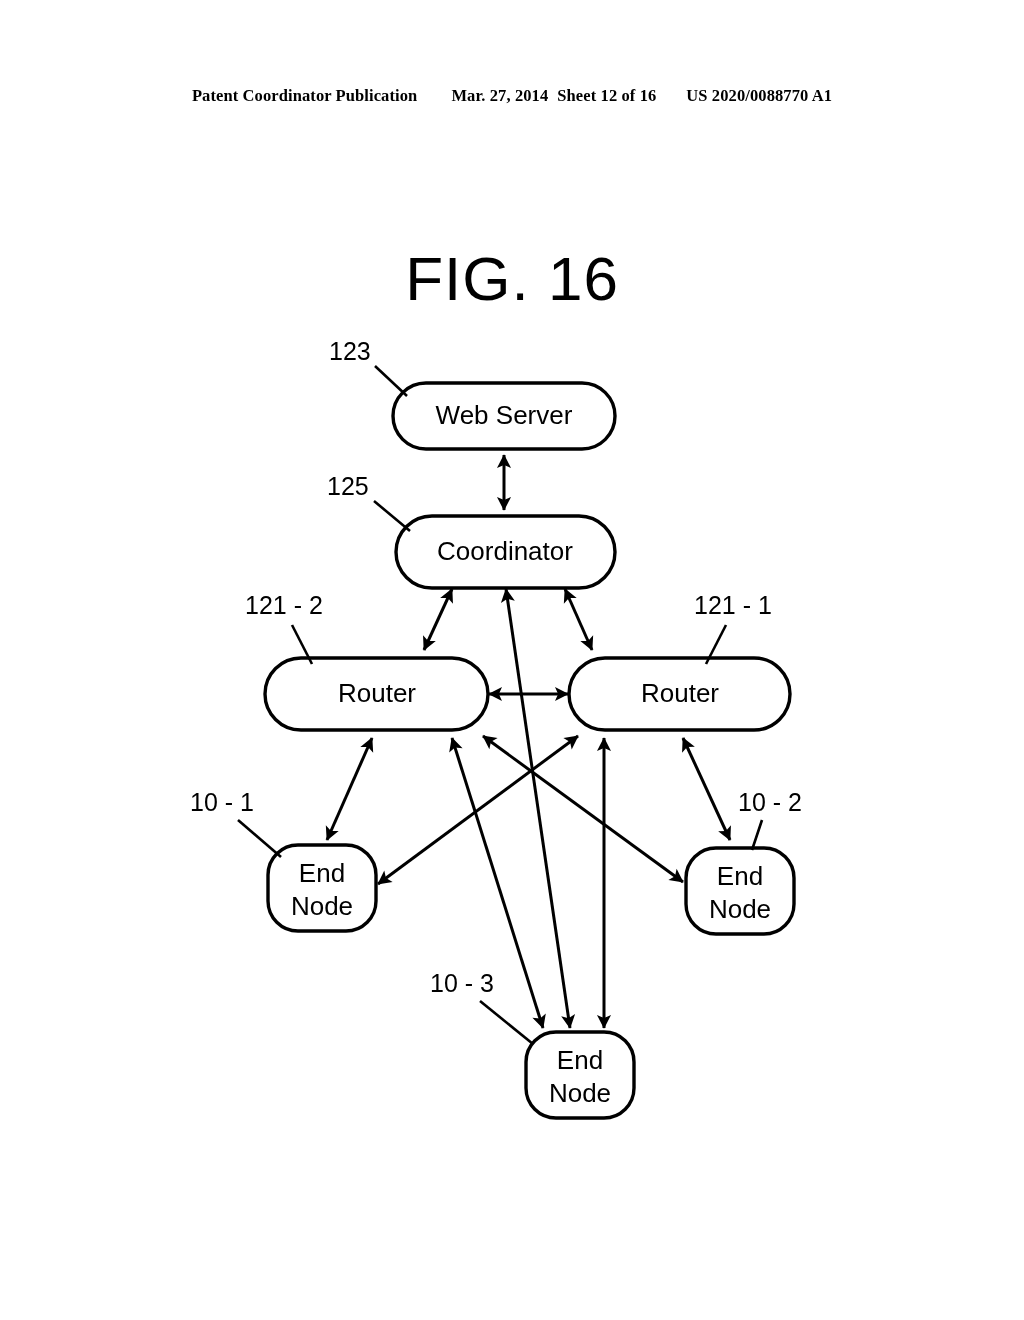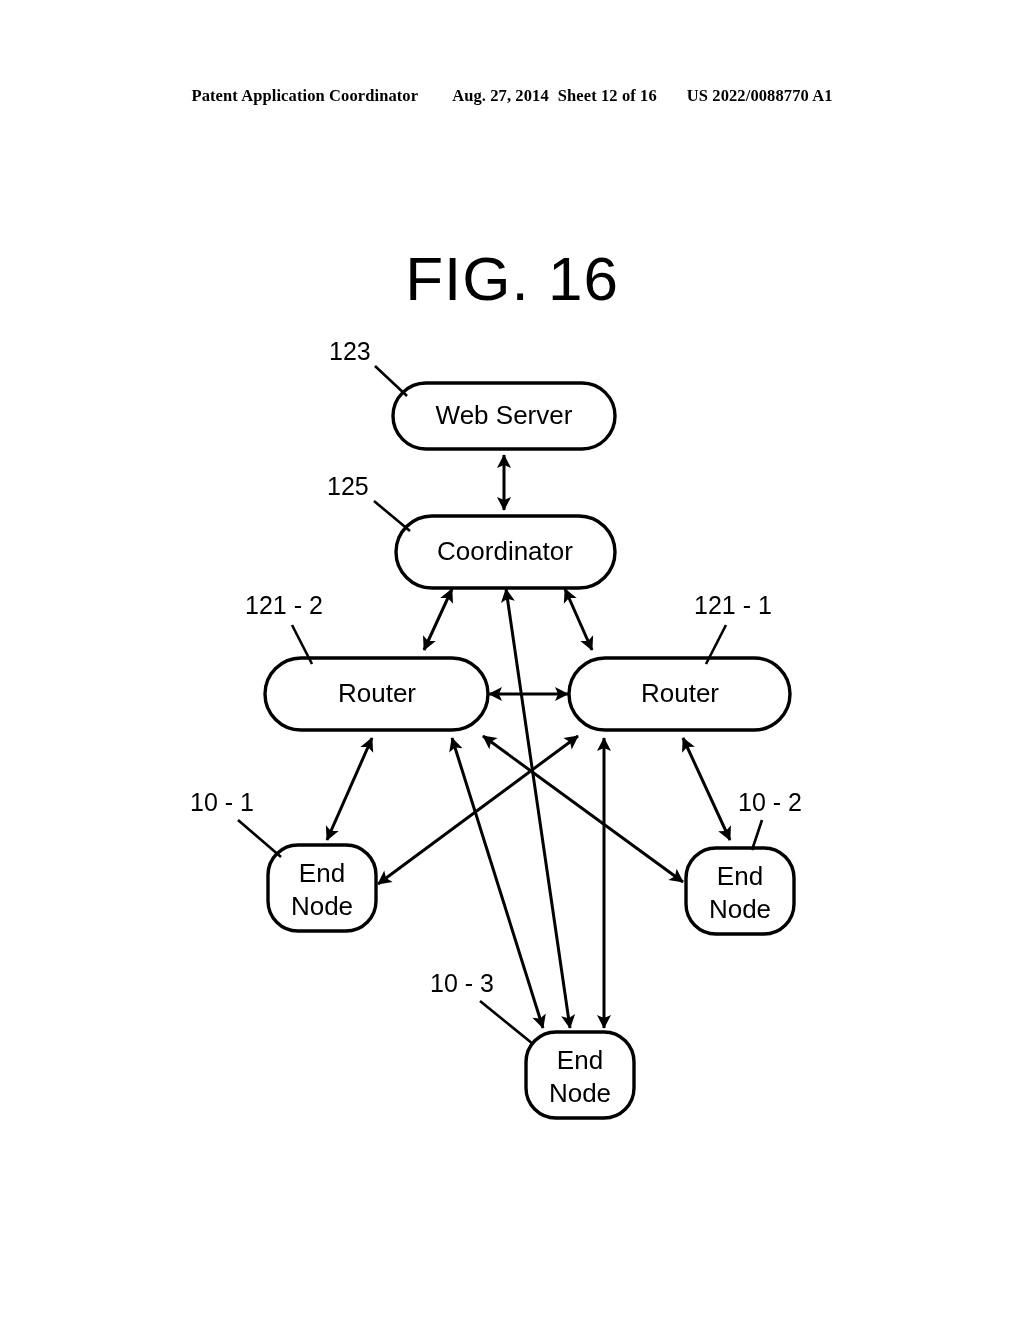--- a/index.html
+++ b/index.html
@@ -87,27 +87,27 @@
     stroke-width: 3.0;
     fill: none;
   }
 </style>
 </head>
 <body>
 
 <div id="page">
 
   <div class="pub-header">
-    <span class="seg">Patent Application Coordinator</span>
+    <span class="seg">Patent Coordinator Publication</span>
     <span class="gap-lg"></span>
-    <span class="seg">Aug. 27, 2014</span>
+    <span class="seg">Mar. 27, 2014</span>
     <span class="gap-sm"></span>
     <span class="seg">Sheet 12 of 16</span>
     <span class="gap-md"></span>
-    <span class="seg">US 2022/0088770 A1</span>
+    <span class="seg">US 2020/0088770 A1</span>
   </div>
 
   <div id="figure">
     <svg width="1024" height="1320" viewBox="0 0 1024 1320" xmlns="http://www.w3.org/2000/svg">
       <defs>
         <marker id="ah" viewBox="0 0 12 12" refX="10.6" refY="6" markerWidth="5.2" markerHeight="5.2" orient="auto-start-reverse">
           <path d="M 0.6 0.6 L 11.2 6 L 0.6 11.4 L 3.0 6 Z" fill="#000000"></path>
         </marker>
       </defs>
 

